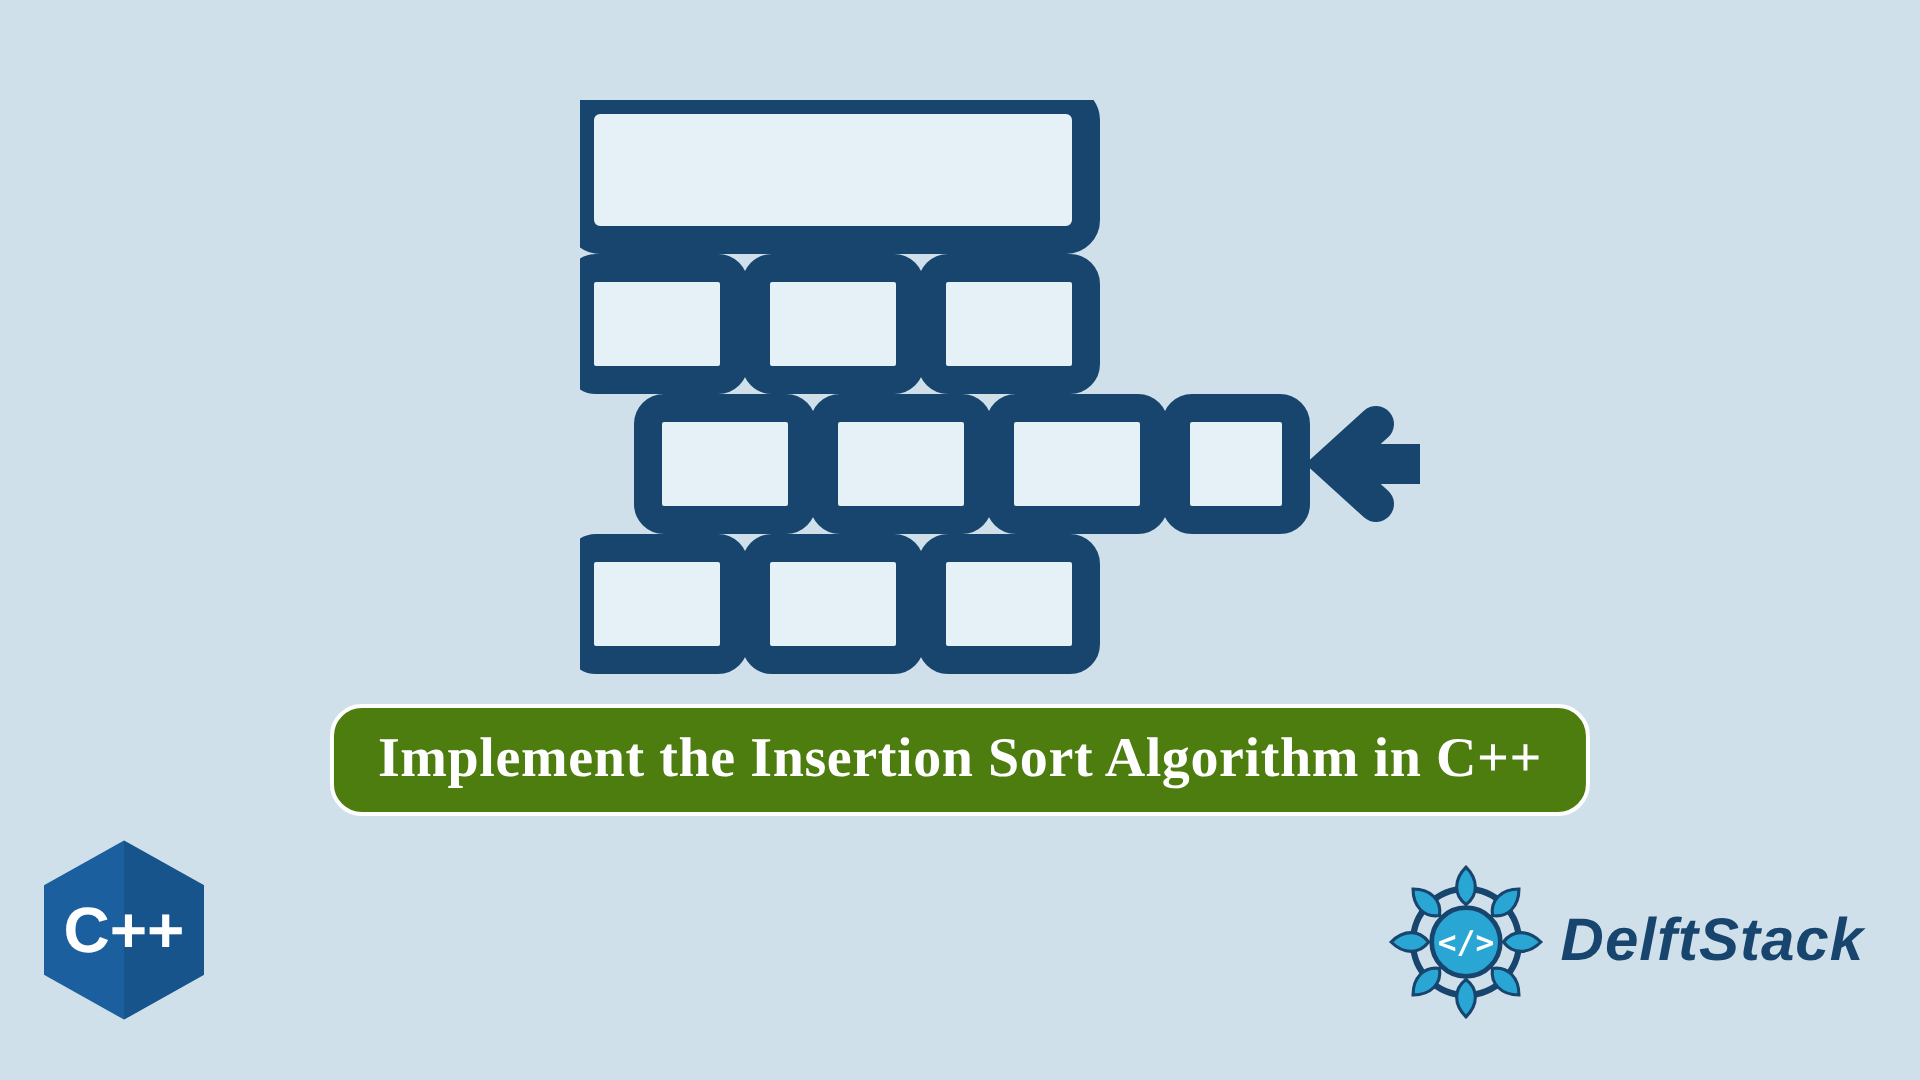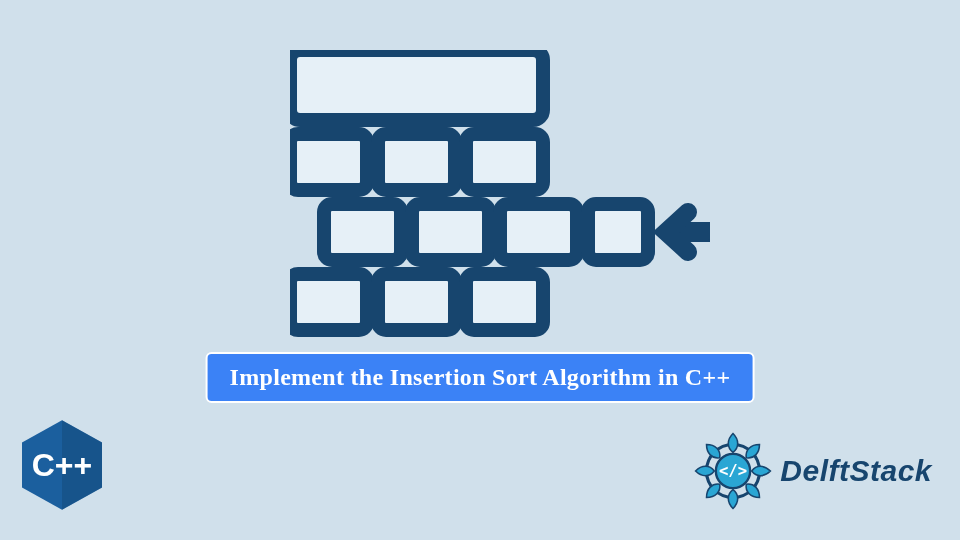--- a/index.html
+++ b/index.html
@@ -22,26 +22,26 @@
   .table-glyph {
     position: absolute;
     left: 30px;
     top: 0;
   }
   .title-bar {
     position: absolute;
     left: 50%;
     top: 352px;
     transform: translateX(-50%);
-    background: #3b82f6;
+    background: #4d7c0f;
     color: #ffffff;
     padding: 10px 22px;
     border: 2px solid #ffffff;
-    border-radius: 6px;
-    font-size: 24px;
+    border-radius: 16px;
+    font-size: 28px;
     font-weight: bold;
     white-space: nowrap;
     letter-spacing: 0.3px;
   }
   .cpp-badge {
     position: absolute;
     left: 22px;
     bottom: 30px;
     width: 80px;
     height: 90px;

